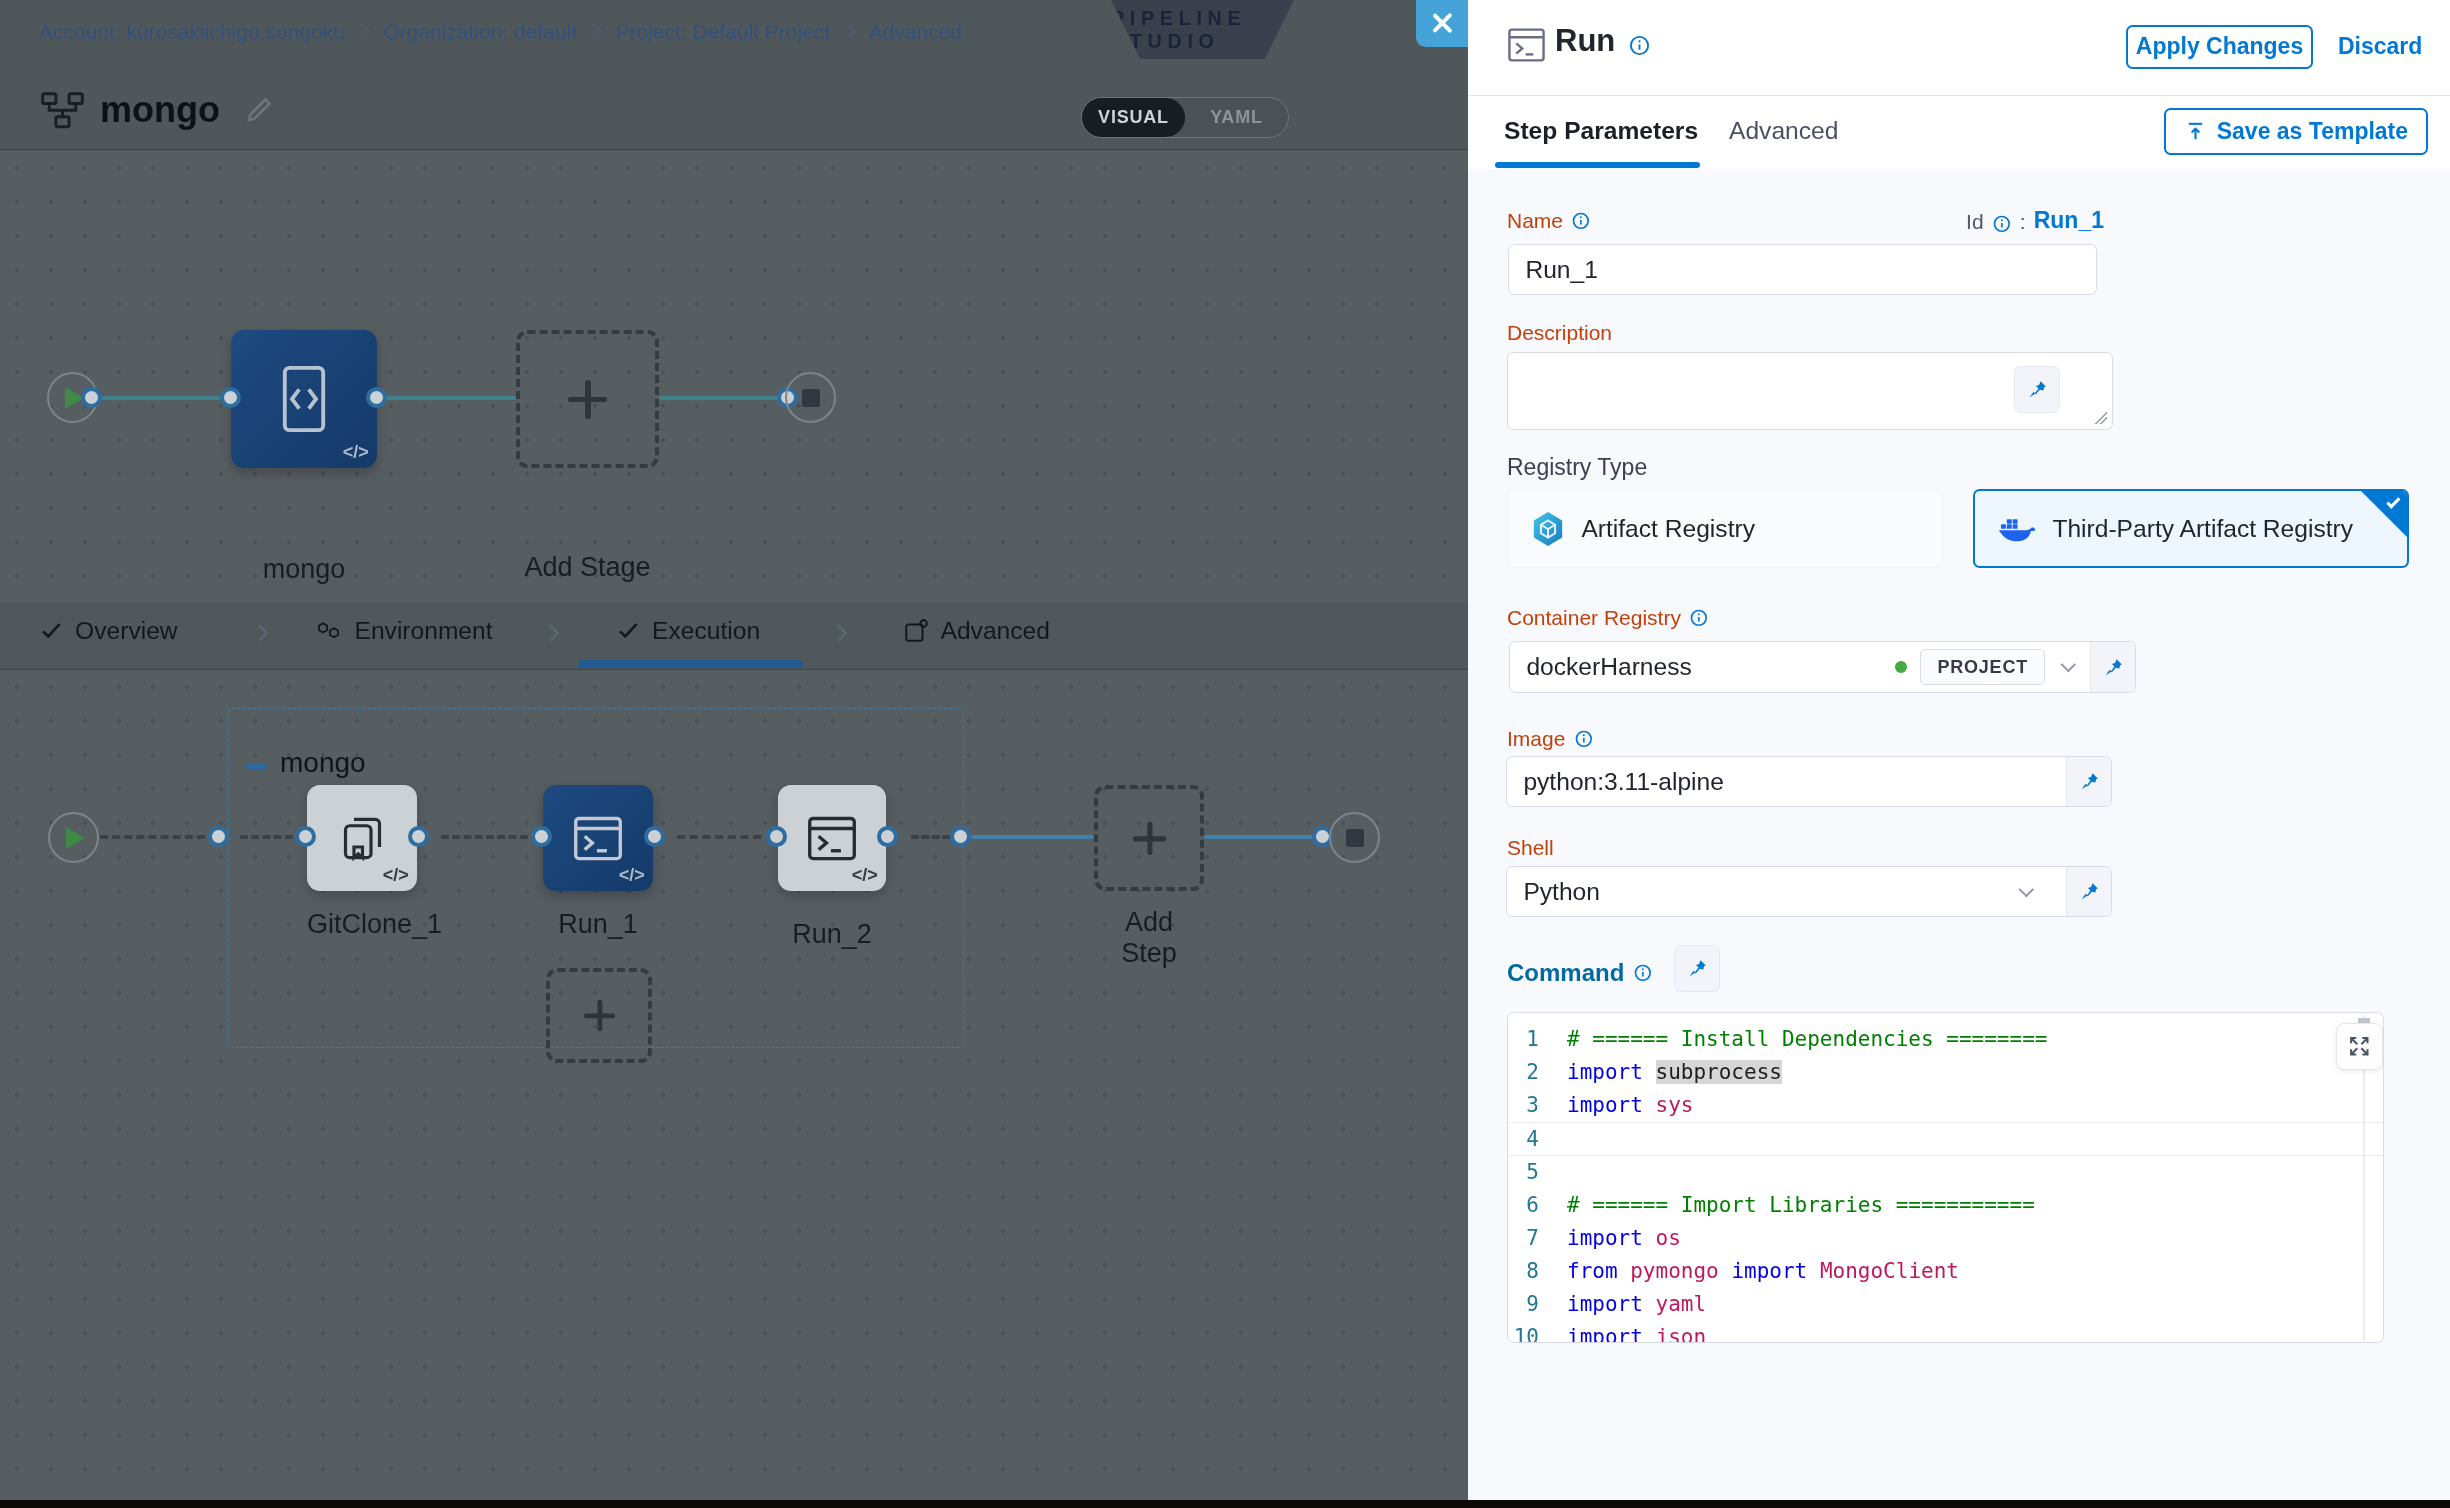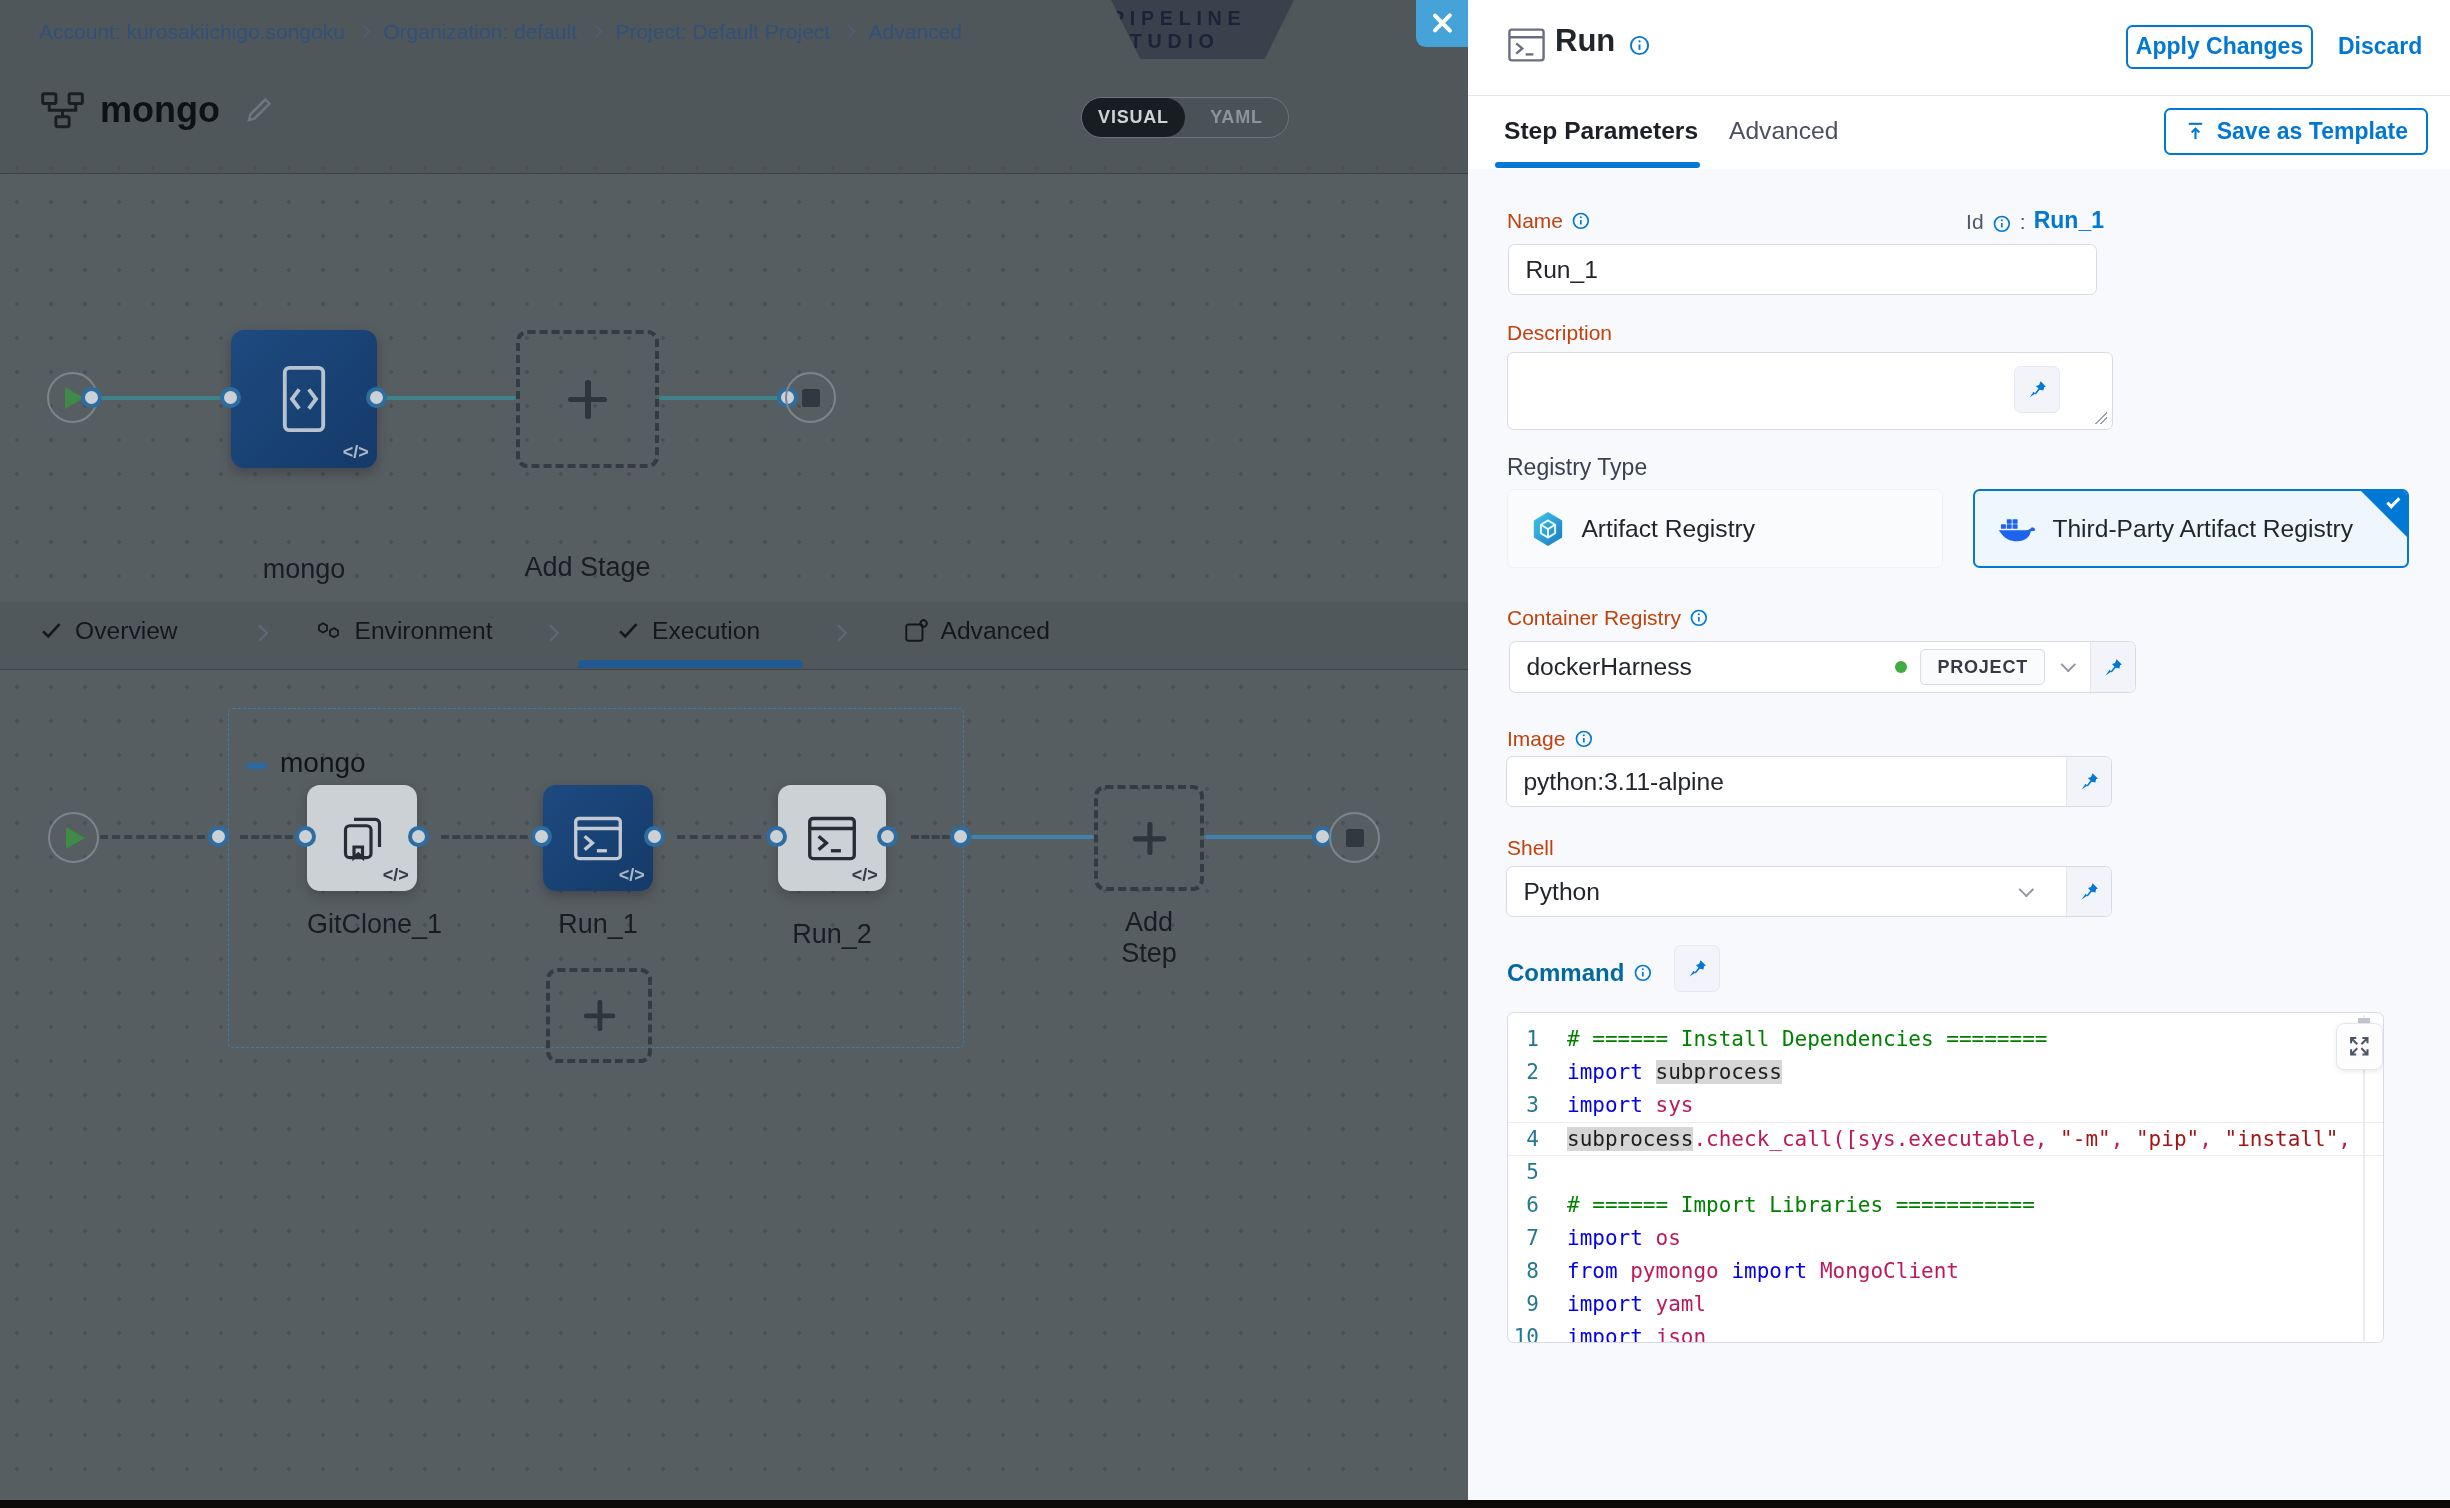--- a/index.html
+++ b/index.html
@@ -2,21 +2,21 @@
 <html style="font-size:13px"><head>
 <meta charset="utf-8">
 <style>
   * { margin:0; padding:0; box-sizing:border-box; }
   html,body { width:2450px; height:1508px; overflow:hidden; background:#0d0b09;
               font-family:"Liberation Sans","DejaVu Sans",sans-serif; }
   #app { position:relative; width:2450px; height:1508px; }
 
   
   .left { position:absolute; left:0; top:0; width:1468px; height:1501px; background:#575e62; overflow:hidden; }
-  .lp-header { position:absolute; left:0; top:0; width:100%; height:174px; background:#50575b; border-bottom:1.6px solid #3d4247; }
+  .lp-header { position:absolute; left:0; top:0; width:100%; height:150px; background:#50575b; border-bottom:1.6px solid #3d4247; }
   .crumbs { position:absolute; left:39px; top:19.7px; display:flex; align-items:center; gap:14.7px; }
   .crumb { font-size:21px; color:#32507a; white-space:nowrap; cursor:pointer; }
   .chev { width:9px; height:9px; border-top:2.5px solid #4e5e72; border-right:2.5px solid #4e5e72; transform:rotate(45deg); display:inline-block; }
   .studio-badge { position:absolute; left:1111px; top:0; width:183px; height:59px; background:#3a414c;
       clip-path:polygon(0 0,100% 0,84% 100%,16% 100%); display:flex; align-items:center; justify-content:center; }
   .studio-badge span { font-size:19.7px; font-weight:700; letter-spacing:5.7px; color:#1b2337; }
   .closebtn { position:absolute; left:1416px; top:0; width:52px; height:47px; background:#46a3d8; border-radius:0 0 0 9.8px;
       display:flex; align-items:center; justify-content:center; cursor:pointer; }
   .closebtn .x1,.closebtn .x2 { position:absolute; width:24.6px; height:4.1px; background:#fff; border-radius:2.5px; }
   .closebtn .x1 { transform:rotate(45deg);} .closebtn .x2 { transform:rotate(-45deg);}
@@ -496,21 +496,20 @@
         <div class="cl">
           <span class="ln">2</span>
           <span class="ct"><span class="tok-kw">import</span><span class="tok-plain"> </span><span class="tok-hl">subprocess</span></span>
         </div>
         <div class="cl">
           <span class="ln">3</span>
           <span class="ct"><span class="tok-kw">import</span><span class="tok-plain"> sys</span></span>
         </div>
         <div class="cl current">
           <span class="ln">4</span>
-          <span class="ct"><span class="tok-hl">subprocess</span><span class="tok-plain">.check_call([sys.executable, </span><span class="tok-str">"-m"</span><span class="tok-plain">, </span><span class="tok-str">"pip"</span><span class="tok-plain">, </span><span class="tok-str">"install"</span><span class="tok-plain">,</span></span>
         </div>
         <div class="cl">
           <span class="ln">5</span><span class="ct"></span>
         </div>
         <div class="cl">
           <span class="ln">6</span>
           <span class="ct"><span class="tok-comment"># ====== Import Libraries ===========</span></span>
         </div>
         <div class="cl">
           <span class="ln">7</span>

